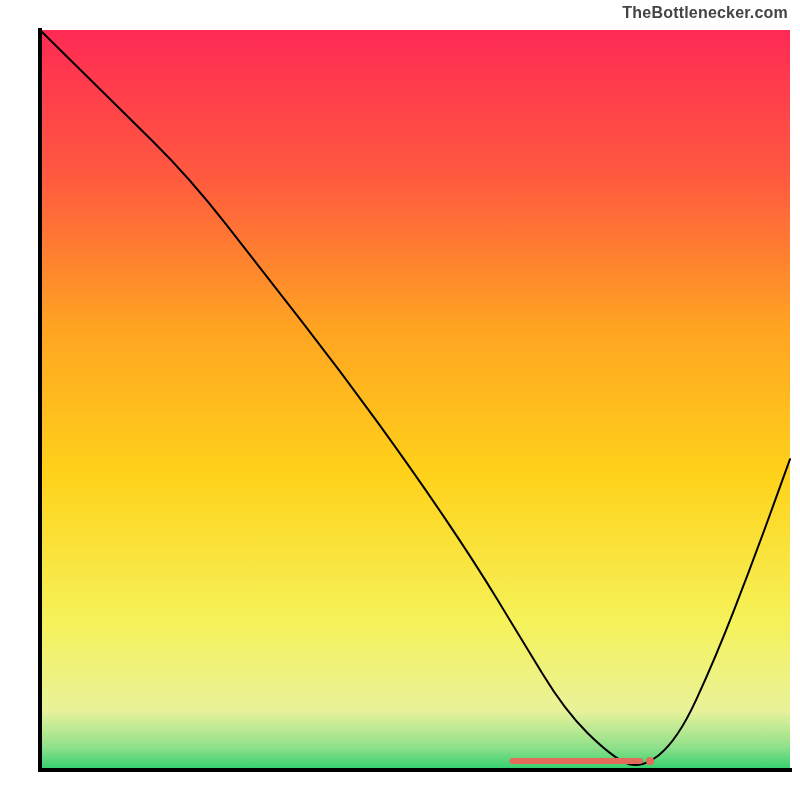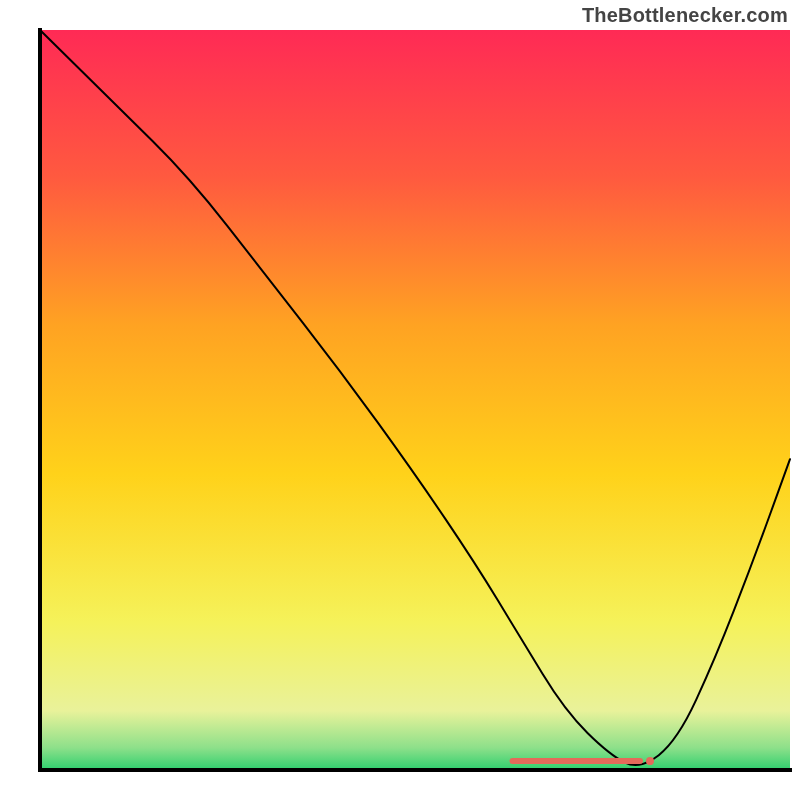--- a/index.html
+++ b/index.html
@@ -14,21 +14,21 @@
   }
   .wrapper {
     position: relative;
     width: 800px;
     height: 800px;
   }
   .watermark {
     position: absolute;
     top: 4px;
     right: 12px;
-    font-size: 20px;
+    font-size: 16px;
     font-weight: 600;
     color: #444;
     letter-spacing: 0.2px;
     user-select: none;
   }
   svg {
     display: block;
   }
 </style>
 </head>

